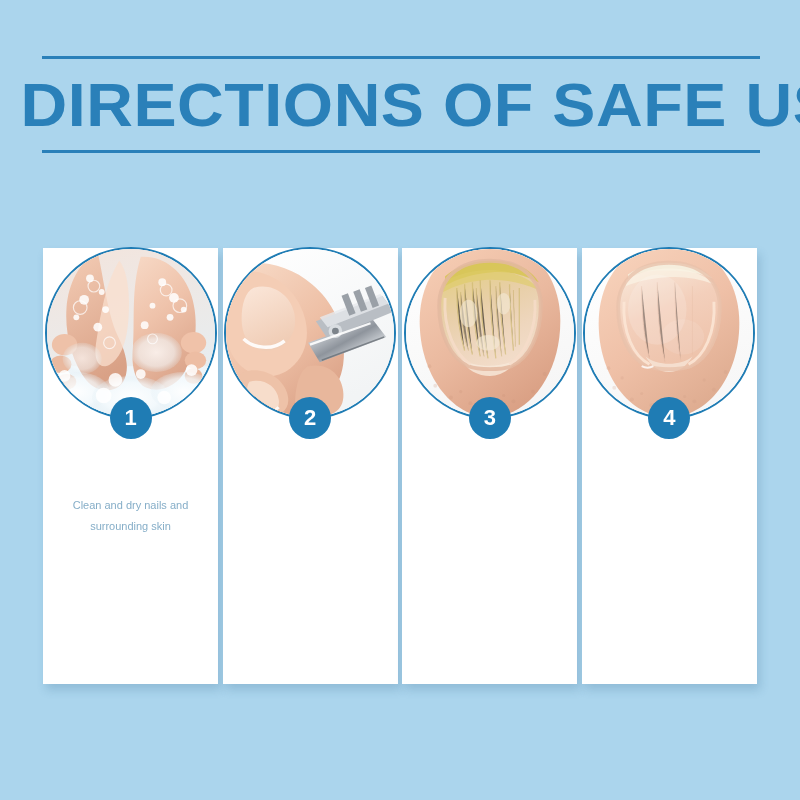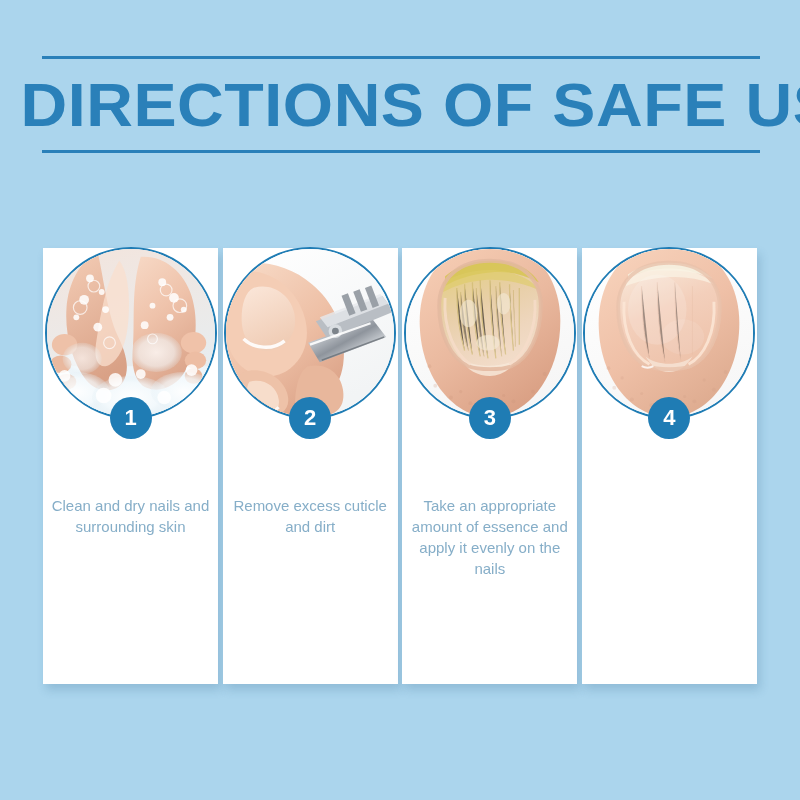--- a/index.html
+++ b/index.html
@@ -107,21 +107,21 @@
     z-index: 4;
   }
 
   .caption {
     position: absolute;
     left: 8px;
     right: 8px;
     top: 247px;
     text-align: center;
     color: #86aec8;
-    font-size: 15px;
+    font-size: 11px;
     line-height: 21px;
     font-weight: 400;
   }
 </style>
 </head>
 <body>
 
 <div class="poster">
 
   <div class="header">
@@ -269,21 +269,20 @@
             </g>
             <circle cx="112" cy="84" r="7" fill="#d9dde1"></circle>
             <circle cx="112" cy="84" r="3.5" fill="#7d848b"></circle>
 
             <path d="M86 98 L148 76" fill="none" stroke="#ffffff" stroke-width="2.4" opacity="0.9"></path>
             <path d="M98 114 L162 90" fill="none" stroke="#5f666e" stroke-width="1.6" opacity="0.7"></path>
           </svg>
         </div>
         <div class="badge">2</div>
       </div>
-      <div class="caption">Remove excess cuticle and dirt</div>
     </div>
 
     <div class="card">
       <div class="photo-wrap">
         <div class="photo">
           <svg viewBox="0 0 172 172" preserveAspectRatio="xMidYMid slice" aria-hidden="true">
             <defs>
               <linearGradient id="s3bg" x1="0" y1="0" x2="0.3" y2="1">
                 <stop offset="0" stop-color="#ffffff"></stop>
                 <stop offset="1" stop-color="#f6f6f6"></stop>
@@ -349,21 +348,20 @@
                 <circle cx="130" cy="146" r="2"></circle>
               <circle cx="142" cy="128" r="2"></circle>
                 <circle cx="24" cy="120" r="2"></circle>
               <circle cx="56" cy="146" r="1.6"></circle>
                 <circle cx="100" cy="150" r="1.6"></circle>
             </g>
           </svg>
         </div>
         <div class="badge">3</div>
       </div>
-      <div class="caption">Take an appropriate amount of essence and apply it evenly on the nails</div>
     </div>
 
     <div class="card">
       <div class="photo-wrap">
         <div class="photo">
           <svg viewBox="0 0 172 172" preserveAspectRatio="xMidYMid slice" aria-hidden="true">
             <defs>
               <linearGradient id="s4bg" x1="0" y1="0" x2="0.3" y2="1">
                 <stop offset="0" stop-color="#ffffff"></stop>
                 <stop offset="1" stop-color="#f7f7f7"></stop>

